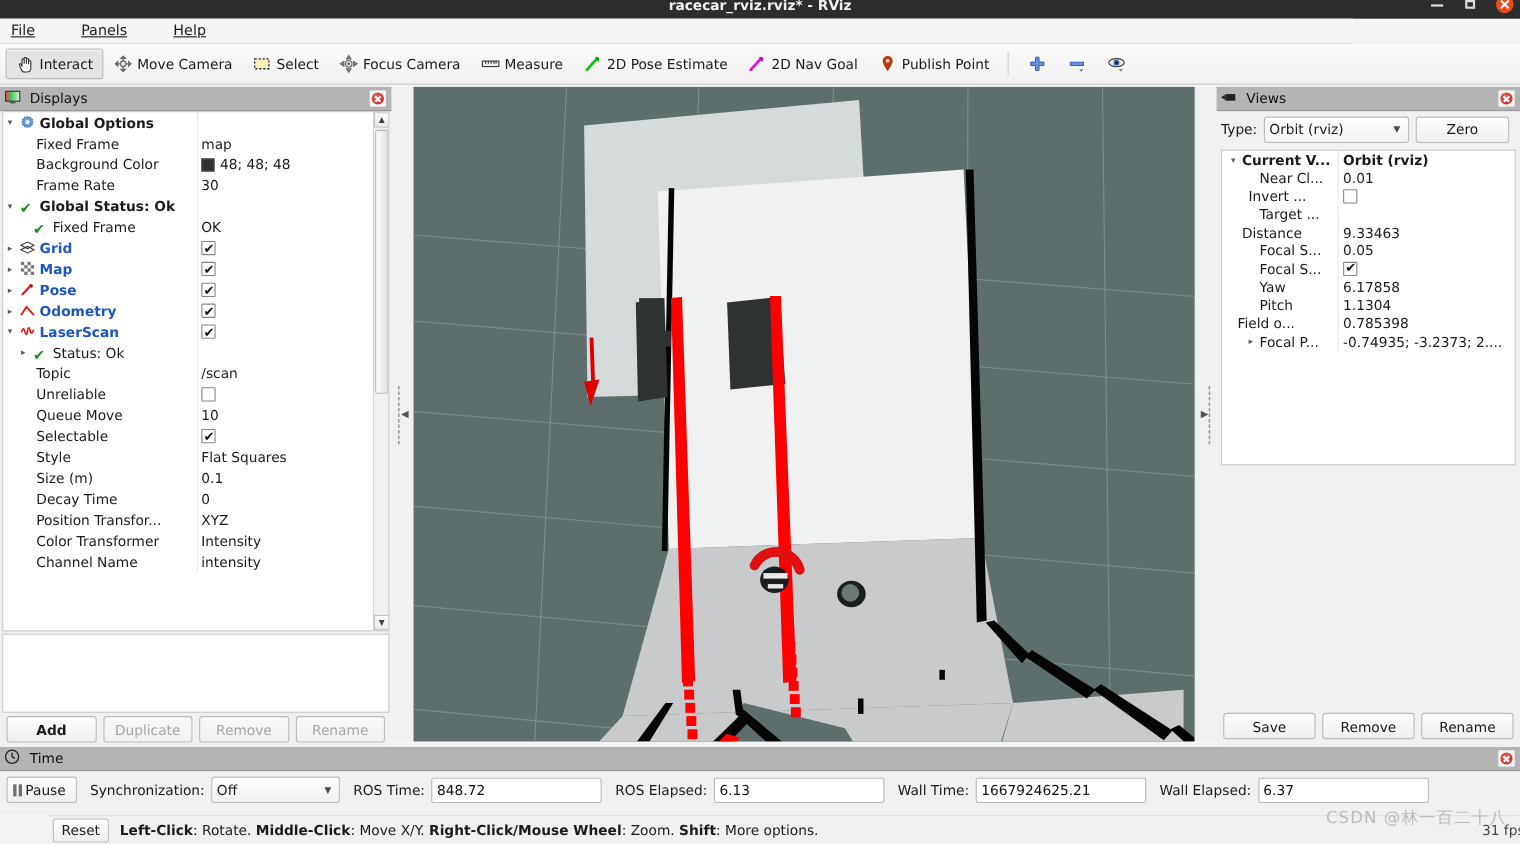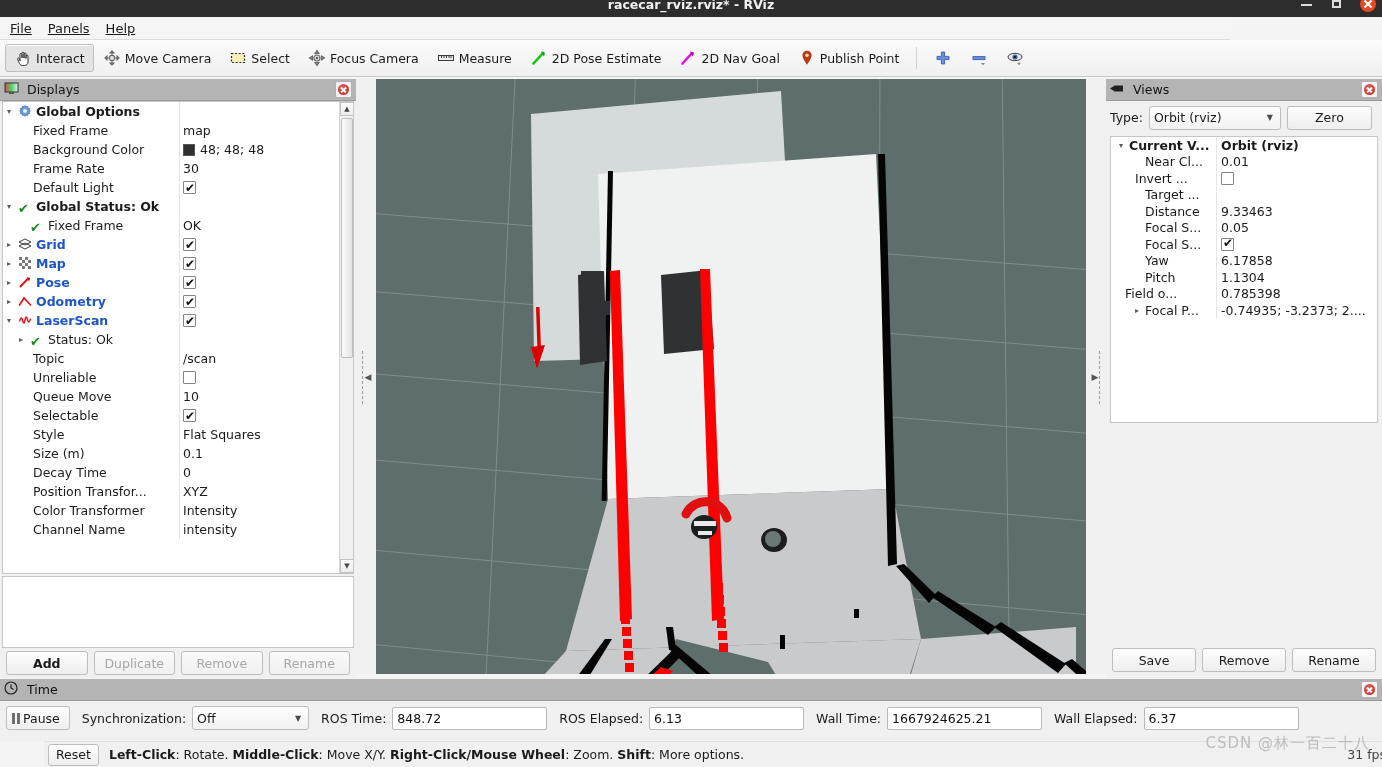--- a/index.html
+++ b/index.html
@@ -31,21 +31,21 @@
   .winbtn.close:before, .winbtn.close:after {
     content: ""; position: absolute; left: 3px; top: 7px; width: 10px; height: 2px; background: #ffffff;
   }
   .winbtn.close:before { transform: rotate(45deg); }
   .winbtn.close:after { transform: rotate(-45deg); }
 
   
   .menubar {
     position: absolute; left: 0; top: 17px; width: 1230px; height: 23px;
     background: #f5f5f5; border-bottom: 1px solid #dcdcdc;
-    display: flex; align-items: center; padding-left: 7px; gap: 10px;
+    display: flex; align-items: center; padding-left: 7px; gap: 36px;
   }
   .menuitem { font-size: 13px; color: #1a1a1a; cursor: default; padding: 1px 3px; }
   .menuitem u { text-decoration: underline; }
 
   
   .toolbar {
     position: absolute; left: 0; top: 40px; width: 1382px; height: 37px;
     background: linear-gradient(#fbfbfb, #f0f0f0); border-bottom: 1px solid #c9c9c9;
     display: flex; align-items: center; padding-left: 5px;
   }
@@ -439,30 +439,20 @@
             </span>
           </div>
           <div class="trow">
             <span class="tname indent1">
               <span class="tw-arrow"></span>
               <span style="width:0"></span>
               <span class="">Frame Rate</span>
             </span>
             <span class="tval">
               <span>30</span>
-            </span>
-          </div>
-          <div class="trow">
-            <span class="tname indent1">
-              <span class="tw-arrow"></span>
-              <span style="width:0"></span>
-              <span class="">Default Light</span>
-            </span>
-            <span class="tval">
-              <span class="chk on"></span>
             </span>
           </div>
           <div class="trow">
             <span class="tname ">
               <span class="tw-arrow">▾</span>
               <span class="ticon" style="width:15px;height:15px;"><span style="color:#1a8a1a;font-weight:bold;font-size:13px;line-height:12px;">✔</span></span>
               <span class="lbl-bold">Global Status: Ok</span>
             </span>
             <span class="tval">
               <span></span>
@@ -866,21 +856,21 @@
           <div class="vrow">
             <span class="vn" style="padding-left:20px">
               <span class="tw-arrow"></span>
               <span class="">Target ...</span>
             </span>
             <span class="vv ">
               <span><fixed frame=""></fixed></span>
             </span>
           </div>
           <div class="vrow">
-            <span class="vn" style="padding-left:20px">
+            <span class="vn" style="padding-left:4px">
               <span class="tw-arrow"></span>
               <span class="">Distance</span>
             </span>
             <span class="vv ">
               <span>9.33463</span>
             </span>
           </div>
           <div class="vrow">
             <span class="vn" style="padding-left:20px">
               <span class="tw-arrow"></span>

